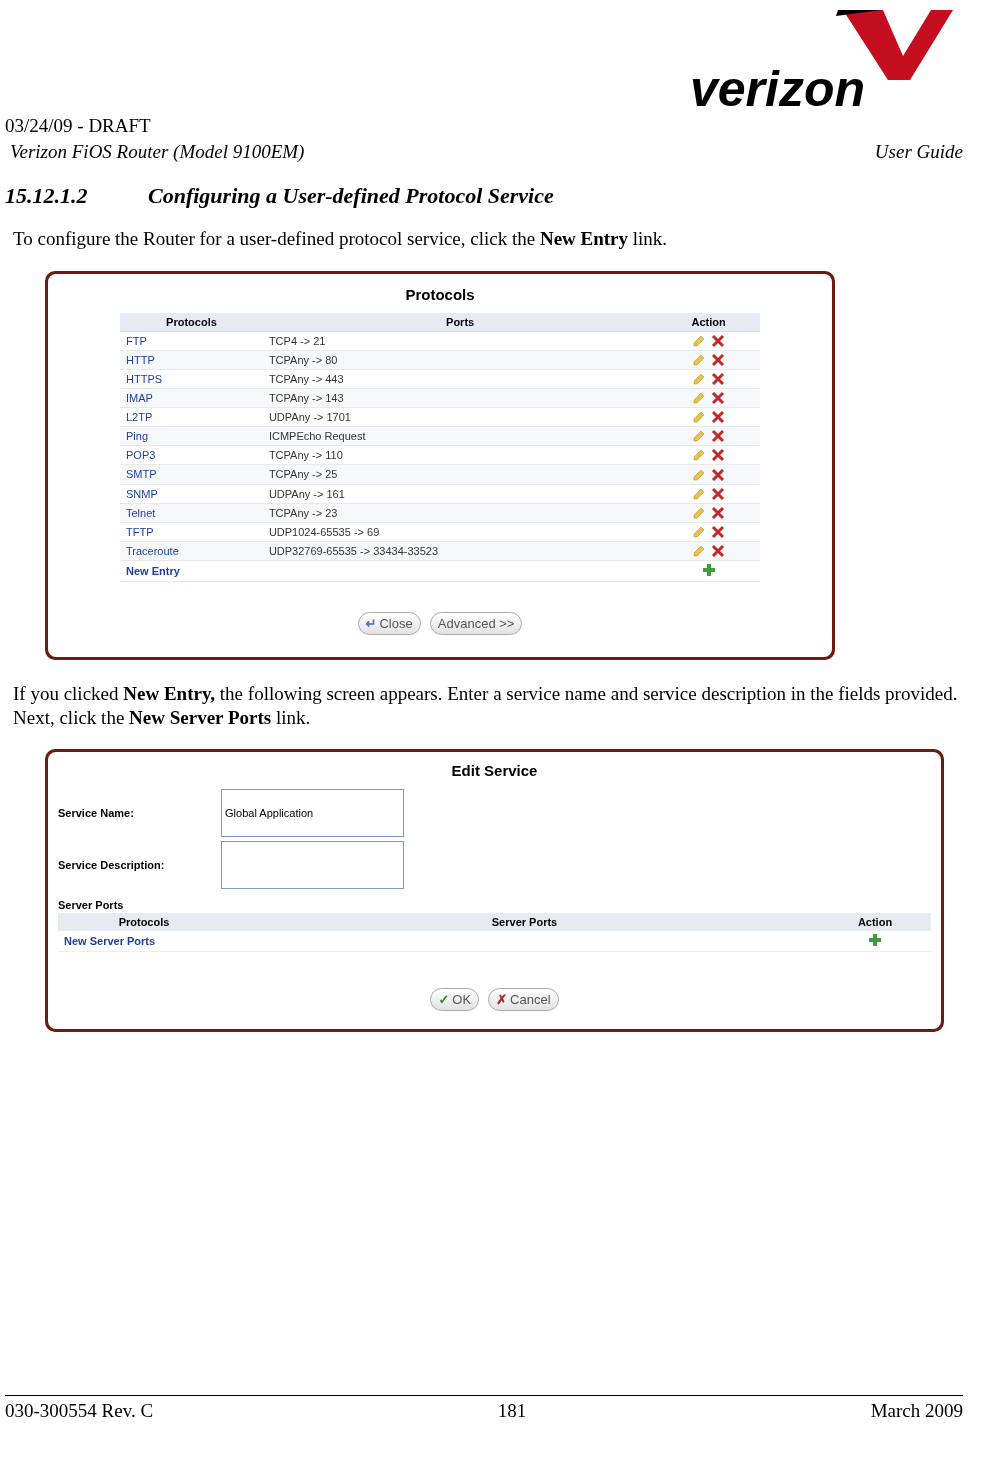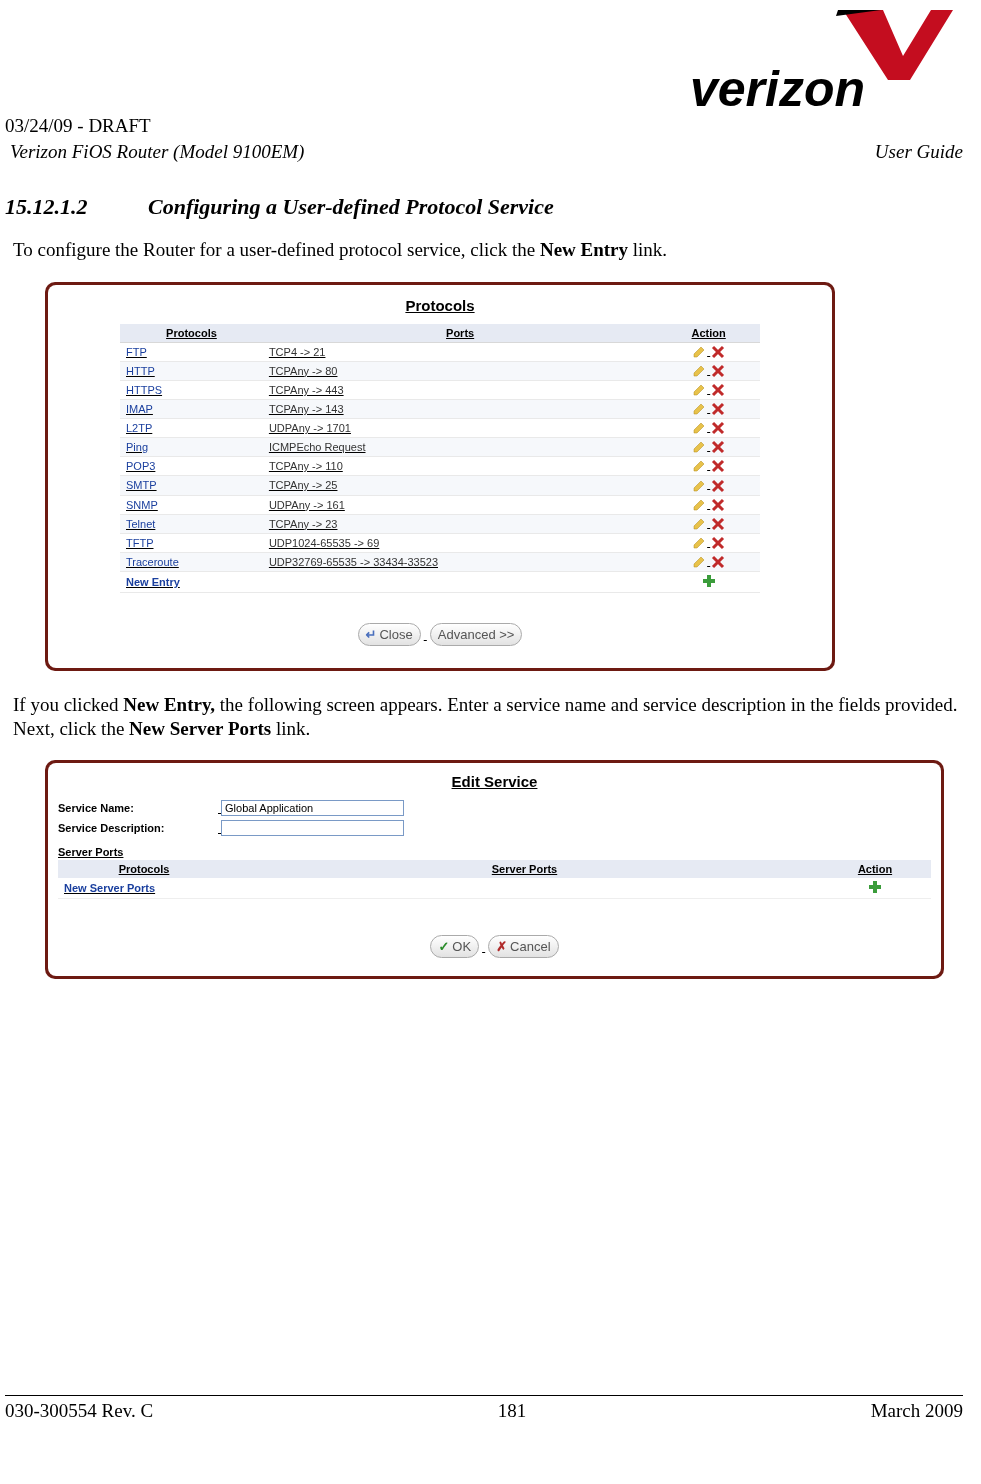--- a/index.html
+++ b/index.html
@@ -28,39 +28,38 @@
   }
   .draft-line {
     font-size: 19px;
     margin: 0 0 4px 0;
   }
   .header-row {
     display: flex;
     justify-content: space-between;
     font-style: italic;
     font-size: 19px;
-    margin-bottom: 31px;
+    margin-bottom: 20px;
     padding-left: 5px;
   }
   .section-heading {
     font-style: italic;
     font-weight: bold;
     font-size: 22px;
     margin: 10px 0 18px 0;
   }
   .section-heading .num { display:inline-block; margin-right: 55px;}
   .body-text {
     font-size: 19px;
     line-height: 1.25;
     margin: 0 0 20px 8px;
   }
   .panel-wrap {
     margin-left: 40px;
     margin-bottom: 22px;
-    text-decoration: underline;
   }
   .panel {
     background: #6d1a12;
     padding: 3px;
     border-radius: 10px;
     width: 790px;
     box-sizing: border-box;
   }
   .panel-inner {
     background: #fff;
@@ -134,21 +133,21 @@
     padding: 6px 10px 18px 10px;
     font-family: Verdana, Arial, sans-serif;
     font-size: 11px;
     color: #333;
   }
   .form-row { margin: 4px 0; }
   .form-row label { display:inline-block; width: 160px; font-weight: bold; color:#000;}
   .form-row input {
     border: 1px solid #7a9ac6;
     font-size: 11px;
-    padding: 1px 3px;
+    padding: 17px 3px;
     width: 175px;
     font-family: Arial, sans-serif;
   }
   .sub-label { font-weight: bold; color:#000; margin-top:10px; margin-bottom:2px;}
   table.srv-table { width: 100%; border-collapse: collapse; font-size: 11px;}
   table.srv-table th {
     background: #e6eaf3;
     padding: 3px 6px;
     text-align: center;
     font-weight: bold;

